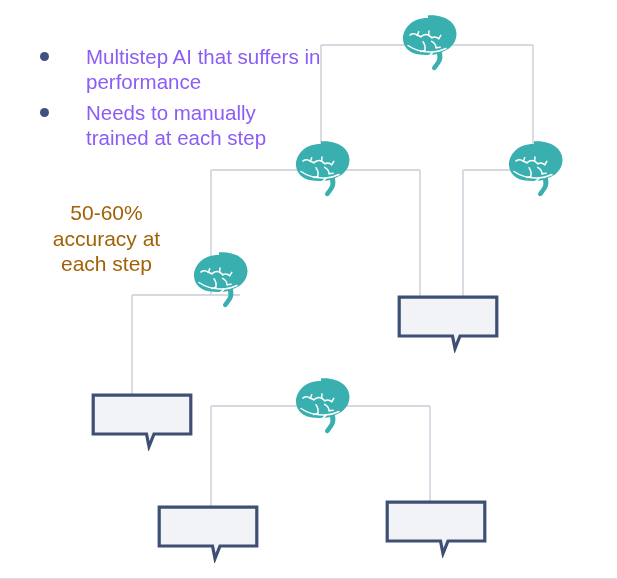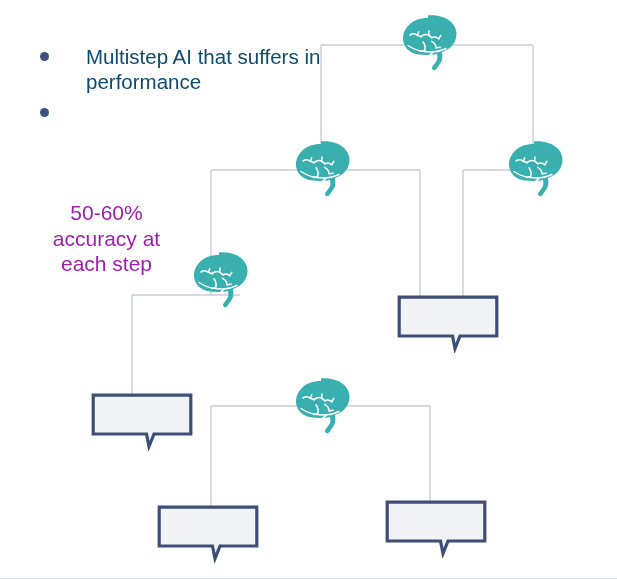--- a/index.html
+++ b/index.html
@@ -14,34 +14,34 @@
   #lines{position:absolute;left:0;top:0;width:617px;height:579px;}
 
   
   .bullets{
     position:absolute;left:34px;top:44px;width:290px;
     list-style:none;margin:0;padding:0;
   }
   .bullets li{
     position:relative;
     padding-left:52px;
-    color:#0c4a6e;
+    color:#8b5cf6;
     font-size:20.5px;
     line-height:25px;
     margin-bottom:6px;
   }
   .bullets li .dot{
     position:absolute;left:6px;top:8px;
     width:9px;height:9px;border-radius:50%;
     background:#3e5180;
   }
 
   .note{
     position:absolute;
-    color:#a21caf;
+    color:#a16207;
     font-size:21px;
     line-height:25.5px;
     text-align:center;
   }
   #note-accuracy{left:34px;top:200px;width:145px;}
   #note-prob{left:466px;top:200px;width:140px;}
 
   
   .brain{position:absolute;width:64px;height:62px;}
   .brain svg{display:block;width:100%;height:100%;}
@@ -83,20 +83,21 @@
     </g>
   </svg>
 
   <ul class="bullets">
     <li>
       <span class="dot"></span>
       <span>Multistep AI that suffers in performance</span>
     </li>
     <li>
       <span class="dot"></span>
+      <span>Needs to manually trained at each step</span>
     </li>
   </ul>
 
   <div class="note" id="note-accuracy">50-60% accuracy at each step</div>
 
   <div id="nodes">
       <div class="brain" style="left: 397px; top: 14px;">
         <svg viewBox="0 0 64 62" aria-hidden="true">
           <path fill="#3aafb0" d="M31 4c-8.6 0-14.6 2.6-18.4 6.2C8.6 14 6 19 6 24.2c0 5.4 2.4 9.4 5.6 12.1 3 2.5 6.8 3.8 10.6 4.3 6 .8 12.6.5 17.8-.6l.3 2.3c.3 2.2-.2 4-1.3 5.5l-3.6 5c-.8 1.1-.4 2.5.8 3.1 1.1.6 2.5.2 3.2-.9l3.7-5.2c1.9-2.7 2.6-5.8 2.2-9.1l-.4-2.6c3.5-1.2 6.6-3 9-5.3 3.6-3.5 5.6-8 5.6-12.8 0-4.9-2.3-9.5-6.2-12.8C49.2 3.6 42 1.2 34.4 1.2c-1.2 0-2.3 0-3.4.1z"></path>
           <g fill="none" stroke="#ffffff" stroke-width="1.5" stroke-linecap="round" stroke-linejoin="round">

